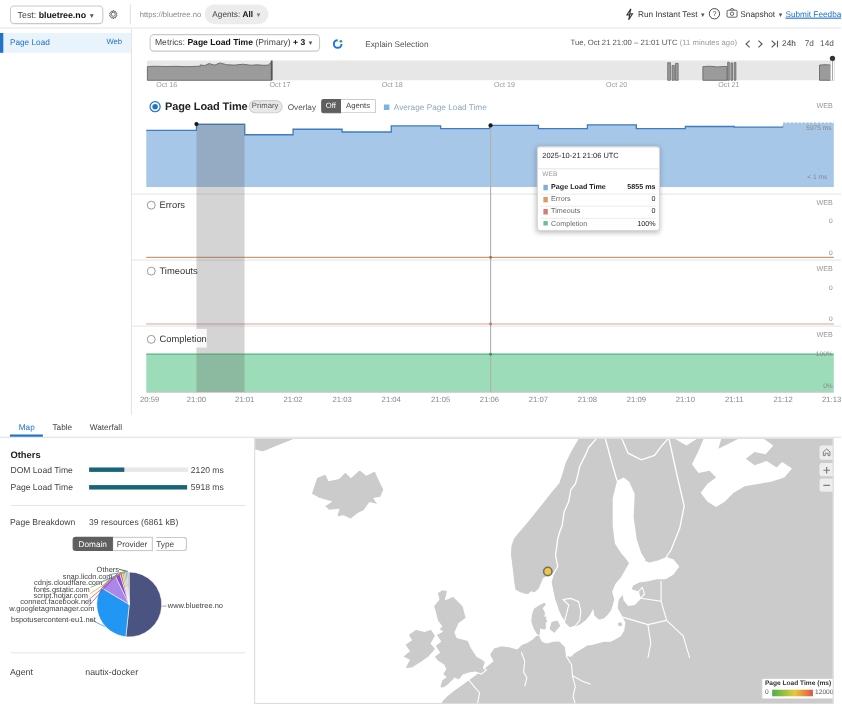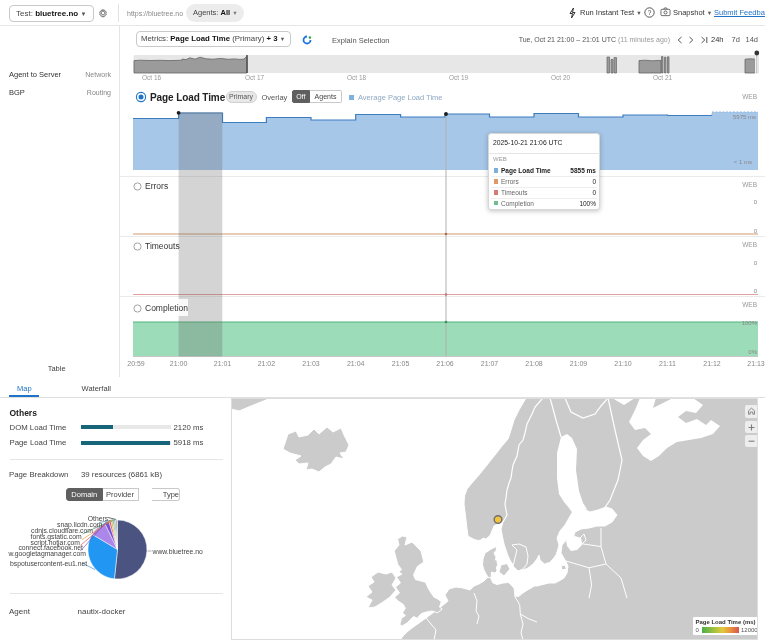--- a/index.html
+++ b/index.html
@@ -33,22 +33,21 @@
     </svg>
 <svg class="abs" style="left:660px;top:7px;" width="11" height="10" viewBox="0 0 12 11">
       <rect x="1" y="2.5" width="10" height="7" rx="1.2" fill="none" stroke="#444" stroke-width="0.85"></rect>
       <path d="M4 2.5 L5 1 H7 L8 2.5" fill="none" stroke="#444" stroke-width="0.85"></path>
       <circle cx="6" cy="6" r="1.7" fill="none" stroke="#444" stroke-width="0.85"></circle>
     </svg>
 <div class="abs" style="left:673px;top:8px;font-size:7.5px;color:#333;">Snapshot <span style="color:#555;font-size:5.5px;">▼</span></div>
 <div class="abs" style="left:714px;top:8px;font-size:7.5px;color:#1f73c9;text-decoration:underline;white-space:nowrap;">Submit Feedback</div>
 
 <div class="abs" style="left:119px;top:26px;width:1px;height:351px;background:#e4e4e4;"></div>
-<div class="abs" style="left:0;top:65.5px;width:119px;height:18px;font-size:7.5px;line-height:18px;color:#333;"><span style="margin-left:9px;">Agent to Server</span><span style="position:absolute;right:8px;font-size:7px;color:#888;">Network</span></div>
-<div class="abs" style="left:0;top:83.5px;width:119px;height:18px;font-size:7.5px;line-height:18px;color:#333;"><span style="margin-left:9px;">BGP</span><span style="position:absolute;right:8px;font-size:7px;color:#888;">Routing</span></div>
+<div class="abs" style="left:0;top:29.5px;width:119px;height:18px;background:#e9f3fb;border-left:3px solid #1f73c9;font-size:7.5px;line-height:18px;color:#1f73c9;"><span style="margin-left:6px;">Page Load</span><span style="position:absolute;right:8px;font-size:7px;">Web</span></div>
 
 <div class="abs" style="left:135.5px;top:31px;width:155px;height:15.5px;border:1px solid #c9c9c9;border-radius:4px;font-size:7.8px;line-height:13.5px;text-align:center;color:#444;white-space:nowrap;">Metrics: <span class="b" style="color:#111;">Page Load Time</span> (Primary) <span class="b" style="color:#111;">+ 3</span> <span style="color:#555;font-size:5.5px;">▼</span></div>
 <svg class="abs" style="left:302px;top:34.5px;" width="10" height="10" viewBox="0 0 10 10">
       <path d="M5 0.6 A4.4 4.4 0 1 0 9.4 5 L7.6 5 A2.6 2.6 0 1 1 5 2.4 Z" fill="#1a73e8"></path>
       <circle cx="7.9" cy="2.6" r="1.3" fill="#34a853"></circle>
     </svg>
 <div class="abs" style="left:332px;top:35.5px;font-size:7.5px;color:#555;">Explain Selection</div>
 <div class="abs" style="left:430px;top:35.5px;width:240px;font-size:7px;color:#555;text-align:right;white-space:nowrap;">Tue, Oct 21 21:00 – 21:01 UTC <span style="color:#999;">(11 minutes ago)</span></div>
 <svg class="abs" style="left:676px;top:35.5px;" width="34" height="8" viewBox="0 0 34 8">
       <path fill="none" stroke="#555" stroke-width="1" d="M5.5 1 L2.2 4 L5.5 7 M13.5 1 L16.8 4 L13.5 7 M25.5 1 L28.8 4 L25.5 7 M30.8 1 V7"></path>
@@ -175,38 +174,38 @@
 <div class="abs" style="left:501px;top:189px;font-size:6.5px;color:#666;">Timeouts</div>
 <div class="abs" style="left:520px;top:189px;width:76px;font-size:6.5px;color:#222;text-align:right;">0</div>
 <div class="abs" style="left:491px;top:197.8px;width:106px;height:1px;background:#eee;"></div>
 <div class="abs" style="left:493.5px;top:200.8px;width:4.5px;height:4.5px;background:#6fbe8b;"></div>
 <div class="abs" style="left:501px;top:199.8px;font-size:6.5px;color:#666;">Completion</div>
 <div class="abs" style="left:520px;top:199.8px;width:76px;font-size:6.5px;color:#222;text-align:right;">100%</div>
 
 <div class="abs" style="left:0;top:397px;width:765px;height:1px;background:#e0e0e0;"></div>
 <div class="abs" style="left:17px;top:384px;font-size:7.5px;color:#1f73c9;">Map</div>
 <div class="abs" style="left:8.8px;top:395px;width:30.4px;height:2px;background:#1f73c9;"></div>
-<div class="abs" style="left:47.7px;top:364px;font-size:7.5px;color:#444;">Table</div>
+<div class="abs" style="left:47.7px;top:384px;font-size:7.5px;color:#444;">Table</div>
 <div class="abs" style="left:81.6px;top:384px;font-size:7.5px;color:#444;">Waterfall</div>
 
 <div class="abs b" style="left:9.5px;top:407.5px;font-size:8.5px;color:#222;">Others</div>
 <div class="abs" style="left:9.5px;top:422.5px;font-size:7.8px;color:#444;">DOM Load Time</div>
 <div class="abs" style="left:81px;top:425px;width:90px;height:4px;background:#e8e8e8;"></div>
 <div class="abs" style="left:81px;top:425px;width:31.5px;height:4px;background:#176578;"></div>
 <div class="abs" style="left:173.5px;top:422.5px;font-size:7.8px;color:#444;">2120 ms</div>
 <div class="abs" style="left:9.5px;top:438px;font-size:7.8px;color:#444;">Page Load Time</div>
 <div class="abs" style="left:81px;top:440.5px;width:90px;height:4px;background:#e8e8e8;"></div>
 <div class="abs" style="left:81px;top:440.5px;width:88.5px;height:4px;background:#176578;"></div>
 <div class="abs" style="left:173.5px;top:438px;font-size:7.8px;color:#444;">5918 ms</div>
 <div class="abs" style="left:9.5px;top:459px;width:213px;height:1px;background:#e5e5e5;"></div>
 <div class="abs" style="left:9px;top:470px;font-size:7.8px;color:#444;">Page Breakdown</div>
 <div class="abs" style="left:81px;top:470px;font-size:7.8px;color:#444;">39 resources (6861 kB)</div>
 <div class="abs" style="left:66px;top:487.5px;width:36.5px;height:13px;background:#5f5f5f;border:1px solid #5f5f5f;border-radius:3px 0 0 3px;font-size:7.5px;line-height:11px;text-align:center;color:#fff;">Domain</div>
 <div class="abs" style="left:102.5px;top:487.5px;width:36px;height:13px;background:#fff;border:1px solid #c9c9c9;border-left:none;font-size:7.5px;line-height:11px;text-align:center;color:#444;">Provider</div>
-<div class="abs" style="left:152px;top:487.5px;width:28px;height:13px;background:#fff;border:1px solid #c9c9c9;border-left:none;border-radius:0 3px 3px 0;font-size:7.5px;line-height:11px;text-align:right;color:#444;">Type</div>
+<div class="abs" style="left:142px;top:487.5px;width:28px;height:13px;background:#fff;border:1px solid #c9c9c9;border-left:none;border-radius:0 3px 3px 0;font-size:7.5px;line-height:11px;text-align:left;color:#444;">Type</div>
 
 <svg class="abs" style="left:0;top:505px;" width="230" height="92" viewBox="0 0 230 92" id="pieSvg">
       <path d="M117.5,44.5 L117.50,15.00 A29.5,29.5 0 1 1 114.42,73.84 Z" fill="#4b5380" stroke="#fff" stroke-width="0.5"></path>
       <path d="M117.5,44.5 L114.42,73.84 A29.5,29.5 0 0 1 92.21,29.31 Z" fill="#2196f3" stroke="#fff" stroke-width="0.5"></path>
       <path d="M117.5,44.5 L92.21,29.31 A29.5,29.5 0 0 1 104.57,17.99 Z" fill="#ab87ea" stroke="#fff" stroke-width="0.5"></path>
       <path d="M117.5,44.5 L104.57,17.99 A29.5,29.5 0 0 1 108.88,16.29 Z" fill="#7a52d4" stroke="#fff" stroke-width="0.5"></path>
       <path d="M117.5,44.5 L108.88,16.29 A29.5,29.5 0 0 1 110.86,15.76 Z" fill="#d9534f" stroke="#fff" stroke-width="0.5"></path>
       <path d="M117.5,44.5 L110.86,15.76 A29.5,29.5 0 0 1 112.63,15.40 Z" fill="#ee9c3e" stroke="#fff" stroke-width="0.5"></path>
       <path d="M117.5,44.5 L112.63,15.40 A29.5,29.5 0 0 1 114.16,15.19 Z" fill="#5cb87c" stroke="#fff" stroke-width="0.5"></path>
       <path d="M117.5,44.5 L114.16,15.19 A29.5,29.5 0 0 1 115.44,15.07 Z" fill="#3e8e9e" stroke="#fff" stroke-width="0.5"></path>

